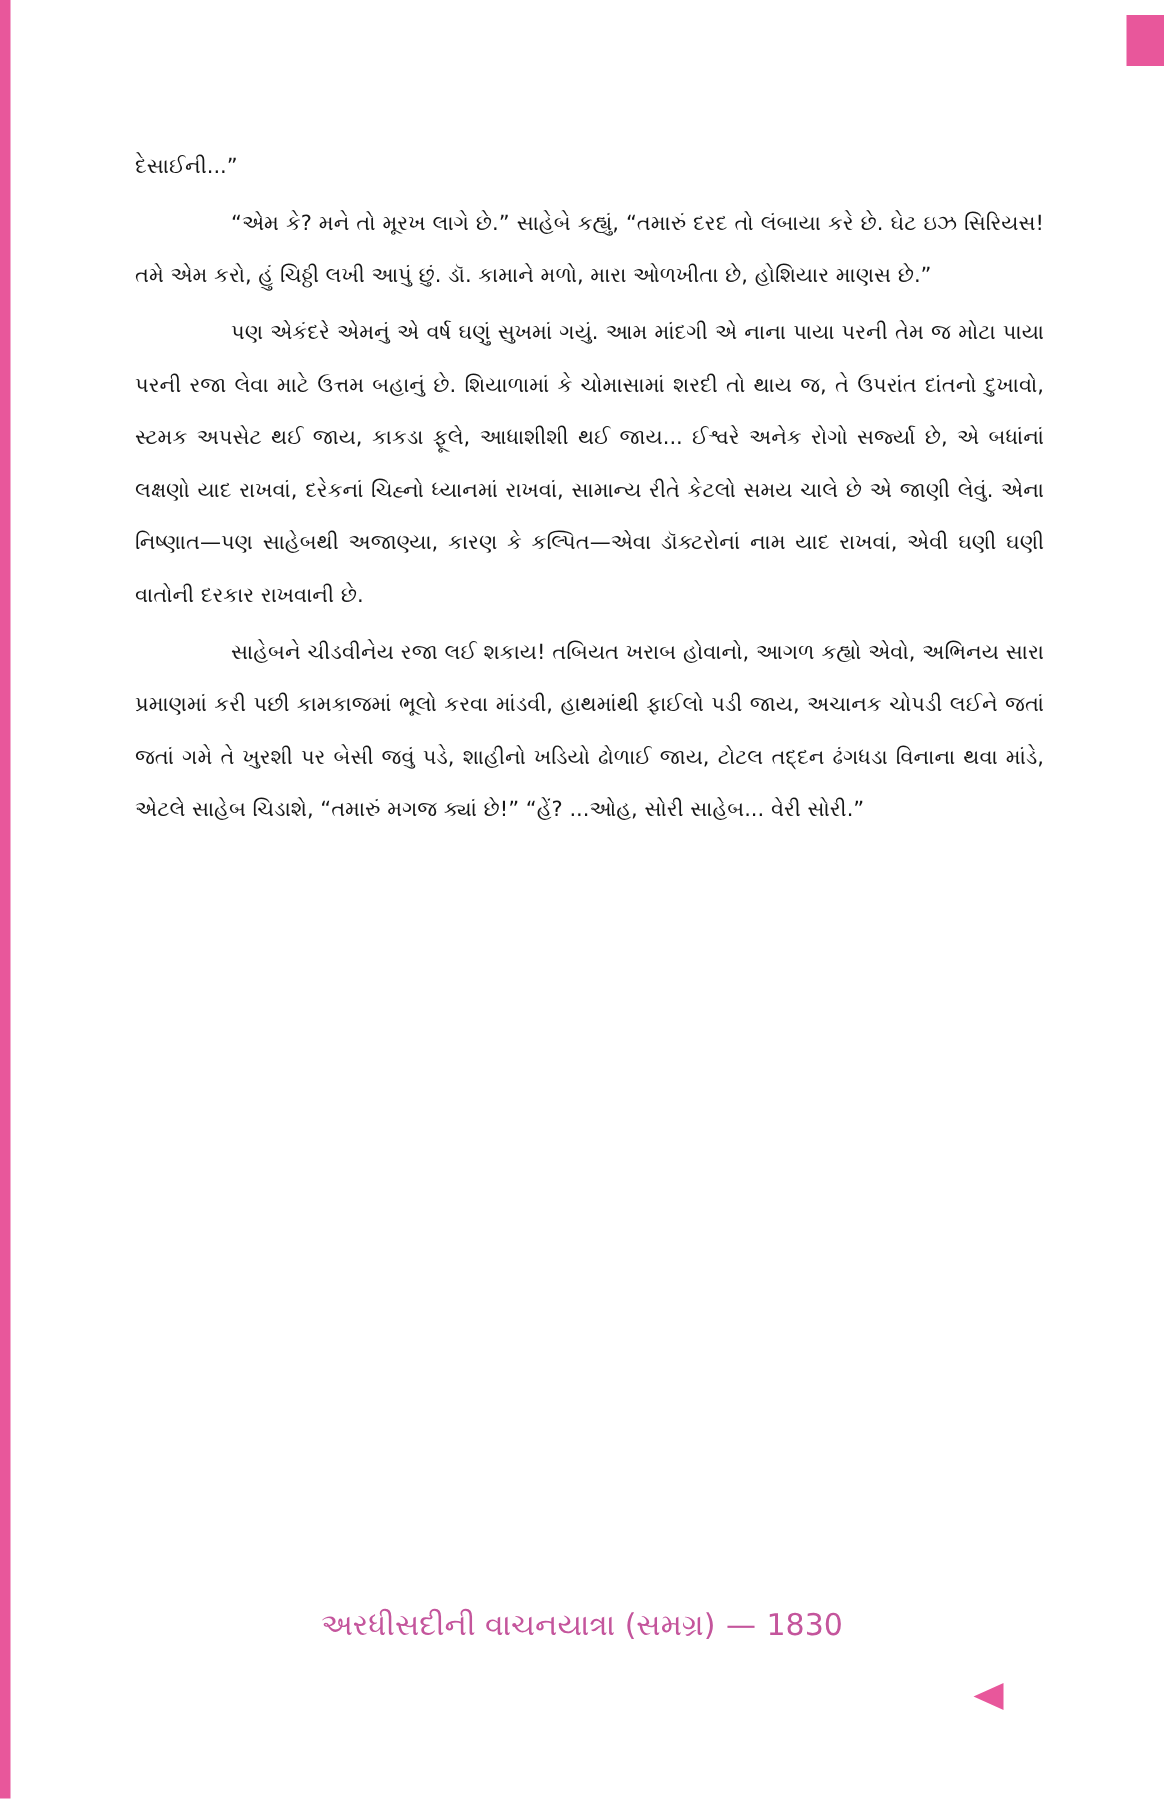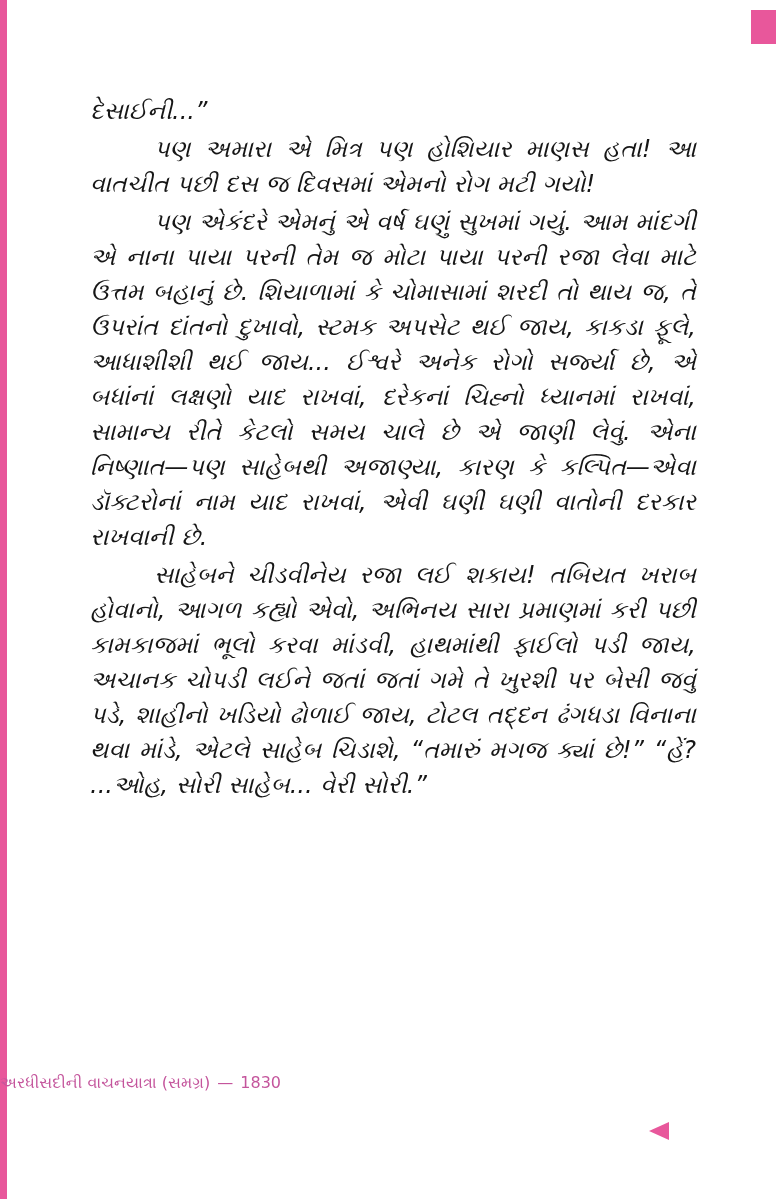--- a/index.html
+++ b/index.html
@@ -19,30 +19,29 @@
     position:absolute;left:0;top:0;width:7px;height:1199px;
     background:var(--accent);
   }
   .corner-square{
     position:absolute;right:0;top:10px;width:25px;height:34px;
     background:var(--accent);
   }
   .text-block{
     position:absolute;left:90px;top:94px;width:606px;
     color:var(--ink);
-    font-size:24px;line-height:35px;
+    font-size:14px;line-height:35px;
     text-align:justify;
-    font-style:italic;
   }
   .para{margin:0 0 3px 0;text-indent:64px;}
   .para.no-indent{text-indent:0;}
   .footer{
     position:absolute;left:0;top:1072px;width:100%;
-    text-align:left;
-    font-size:16px;line-height:22px;
+    text-align:center;
+    font-size:20px;line-height:22px;
     color:var(--footer-pink);
     white-space:nowrap;
   }
   .footer .sep{margin:0 7px;}
   .triangle{
     position:absolute;left:649px;top:1122px;width:0;height:0;
     border-top:9px solid transparent;
     border-bottom:9px solid transparent;
     border-right:20px solid var(--accent);
   }
@@ -51,21 +50,21 @@
 <body>
 
 <div class="page">
 
   <div class="accent-bar"></div>
 
   <div class="corner-square"></div>
 
   <div class="text-block">
     <p class="para no-indent">દેસાઈની...”</p>
-    <p class="para">પણ અમારા એ મિત્ર પણ હોશિયાર માણસ હતા! આ વાતચીત પછી દસ જ દિવસમાં એમનો રોગ મટી ગયો!</p>
+    <p class="para">“એમ કે? મને તો મૂરખ લાગે છે.” સાહેબે કહ્યું, “તમારું દરદ તો લંબાયા કરે છે. ઘેટ ઇઝ સિરિયસ! તમે એમ કરો, હું ચિઠ્ઠી લખી આપું છું. ડૉ. કામાને મળો, મારા ઓળખીતા છે, હોશિયાર માણસ છે.”</p>
     <p class="para">પણ એકંદરે એમનું એ વર્ષ ઘણું સુખમાં ગયું. આમ માંદગી એ નાના પાયા પરની તેમ જ મોટા પાયા પરની રજા લેવા માટે ઉત્તમ બહાનું છે. શિયાળામાં કે ચોમાસામાં શરદી તો થાય જ, તે ઉપરાંત દાંતનો દુખાવો, સ્ટમક અપસેટ થઈ જાય, કાકડા ફૂલે, આધાશીશી થઈ જાય... ઈશ્વરે અનેક રોગો સર્જ્યા છે, એ બધાંનાં લક્ષણો યાદ રાખવાં, દરેકનાં ચિહ્નો ધ્યાનમાં રાખવાં, સામાન્ય રીતે કેટલો સમય ચાલે છે એ જાણી લેવું. એના નિષ્ણાત—પણ સાહેબથી અજાણ્યા, કારણ કે કલ્પિત—એવા ડૉક્ટરોનાં નામ યાદ રાખવાં, એવી ઘણી ઘણી વાતોની દરકાર રાખવાની છે.</p>
     <p class="para">સાહેબને ચીડવીનેય રજા લઈ શકાય! તબિયત ખરાબ હોવાનો, આગળ કહ્યો એવો, અભિનય સારા પ્રમાણમાં કરી પછી કામકાજમાં ભૂલો કરવા માંડવી, હાથમાંથી ફાઈલો પડી જાય, અચાનક ચોપડી લઈને જતાં જતાં ગમે તે ખુરશી પર બેસી જવું પડે, શાહીનો ખડિયો ઢોળાઈ જાય, ટોટલ તદ્દન ઢંગધડા વિનાના થવા માંડે, એટલે સાહેબ ચિડાશે, “તમારું મગજ ક્યાં છે!” “હેં? ...ઓહ, સોરી સાહેબ... વેરી સોરી.”</p>
   </div>
 
   <div class="footer">
     <span>અરધીસદીની વાચનયાત્રા (સમગ્ર)</span><span class="sep">—</span><span>1830</span>
   </div>
 
   <div class="triangle"></div>
 

